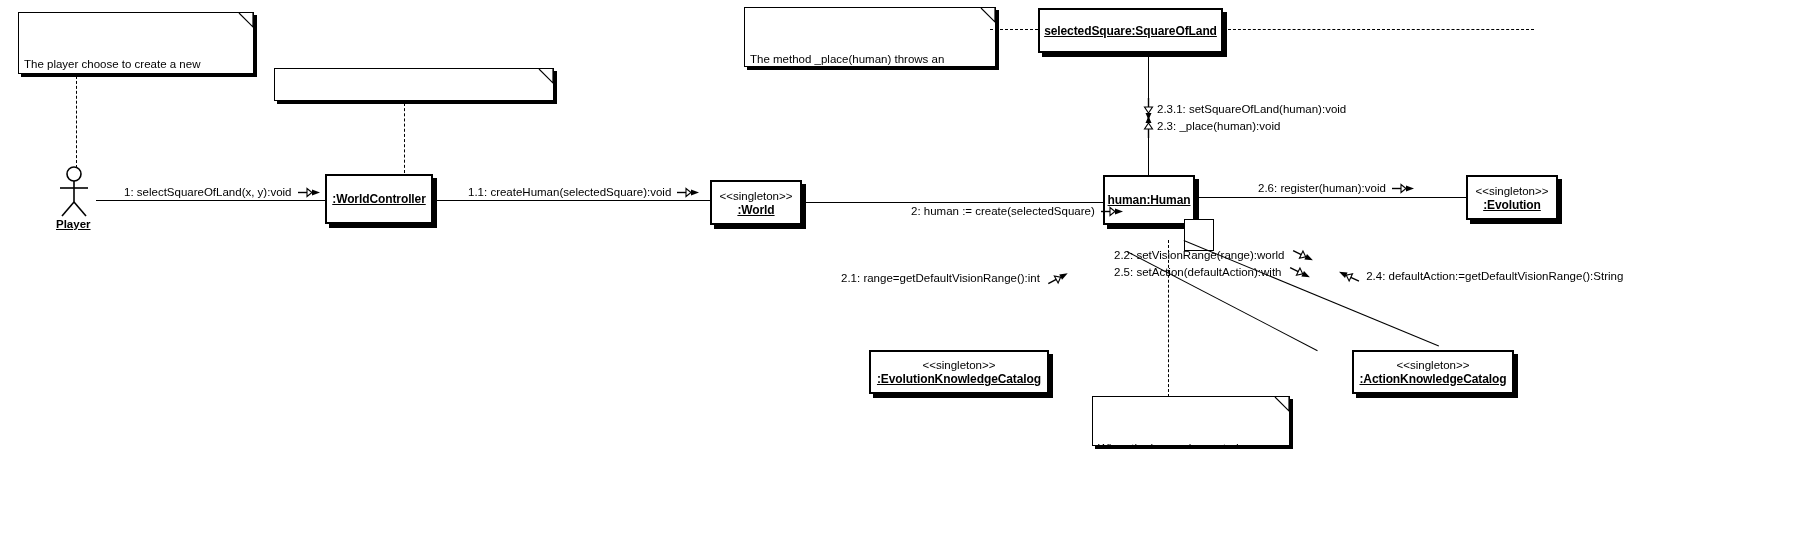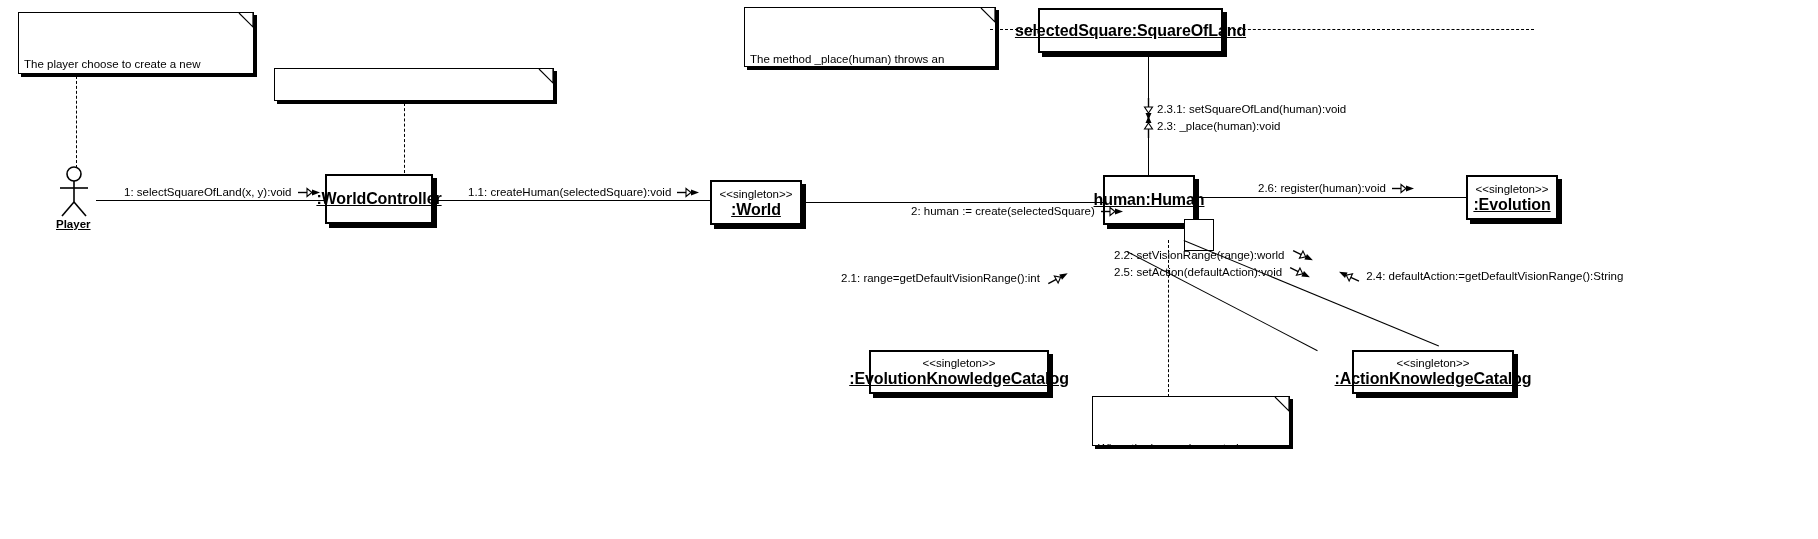--- a/index.html
+++ b/index.html
@@ -62,21 +62,21 @@
     justify-content: center;
     color: #000000;
   }
   .objbox .stereotype {
     font-size: 11.5px;
     line-height: 14px;
     text-align: center;
     white-space: nowrap;
   }
   .objbox .objname {
-    font-size: 16px;
+    font-size: 12px;
     font-weight: bold;
     text-decoration: underline;
     text-align: center;
     white-space: nowrap;
     letter-spacing: -0.1px;
   }
   
   .mini-square {
     position: absolute;
     background: #ffffff;
@@ -328,21 +328,21 @@
     <span class="arrow" style="transform: rotate(26deg); margin-left:4px;">
       <svg class="arrowglyph" width="22" height="9" viewBox="0 0 22 9">
         <line x1="0" y1="4.5" x2="9" y2="4.5" stroke="#000" stroke-width="1.4"></line>
         <polygon points="9,0.5 9,8.5 14,4.5" fill="#fff" stroke="#000" stroke-width="1.1"></polygon>
         <polygon points="14,1.5 22,4.5 14,7.5" fill="#000"></polygon>
       </svg>
     </span>
   </div>
 
   <div class="msg" style="left:1114px; top:266px;">
-    <span>2.5: setAction(defaultAction):void</span>
+    <span>2.5: setAction(defaultAction):with</span>
     <span class="arrow" style="transform: rotate(26deg); margin-left:4px;">
       <svg class="arrowglyph" width="22" height="9" viewBox="0 0 22 9">
         <line x1="0" y1="4.5" x2="9" y2="4.5" stroke="#000" stroke-width="1.4"></line>
         <polygon points="9,0.5 9,8.5 14,4.5" fill="#fff" stroke="#000" stroke-width="1.1"></polygon>
         <polygon points="14,1.5 22,4.5 14,7.5" fill="#000"></polygon>
       </svg>
     </span>
   </div>
 
   <div class="msg" style="left:1338px; top:270px;">

